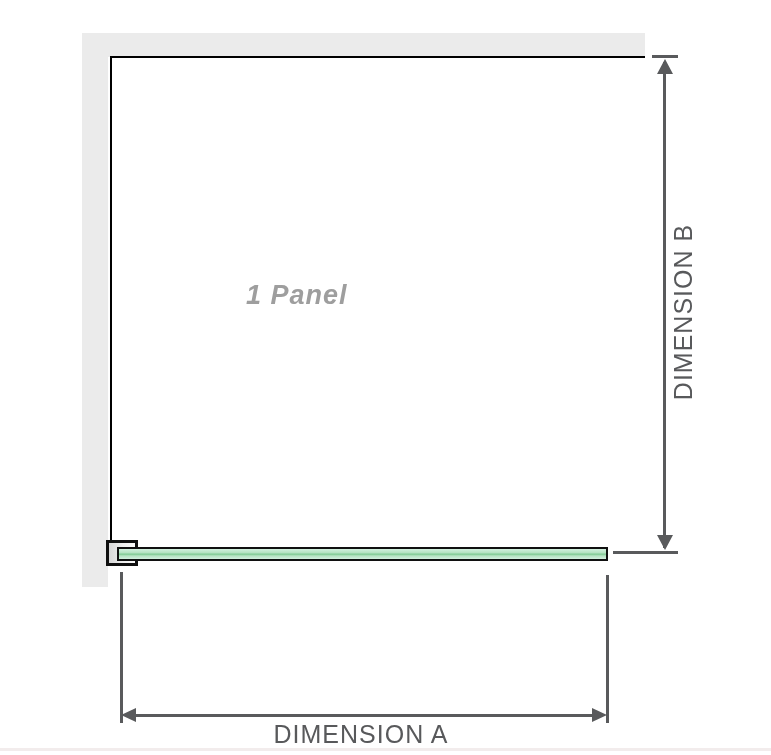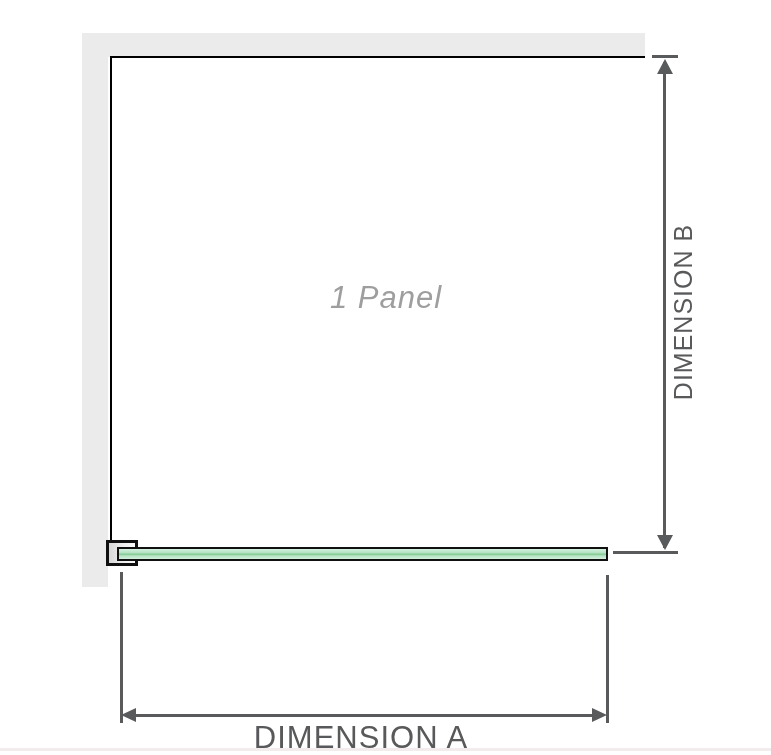--- a/index.html
+++ b/index.html
@@ -18,22 +18,22 @@
 
   
   .panel-outline{
     left:110px;top:56px;width:535px;height:487px;
     border-top:2px solid var(--panel-outline,#000);
     border-left:2px solid var(--panel-outline,#000);
     box-sizing:border-box;
   }
   .panel-label{
     left:246px;top:280px;width:280px;
-    text-align:center;
-    font-size:31px;font-style:italic;font-weight:normal;
+    text-align:left;
+    font-size:27px;font-style:italic;font-weight:bold;
     letter-spacing:1px;
     color:var(--panel-label-text,#9e9e9e);
   }
 
   
   .wall-clamp{
     left:106px;top:540px;width:32px;height:26px;
     box-sizing:border-box;
     border:3px solid #101010;
     background:linear-gradient(90deg,#d7d7d7 0%,#efefef 55%,#fbfbfb 100%);
@@ -86,21 +86,21 @@
     border-right:15px solid var(--dimension-line,#595a5c);
   }
   .arrow-right{
     left:592px;top:708px;width:0;height:0;
     border-top:7px solid transparent;border-bottom:7px solid transparent;
     border-left:15px solid var(--dimension-line,#595a5c);
   }
   .dima-label{
     left:221px;top:720px;width:280px;
     text-align:center;
-    font-size:31px;letter-spacing:1px;
+    font-size:25px;letter-spacing:1px;
     color:var(--dimension-text,#58595b);
   }
 
   .bottom-rule{left:0;top:748px;width:771px;height:3px;background:var(--bottom-rule,#f2ecec);}
 </style>
 </head>
 <body>
 
 <div id="canvas">
 

